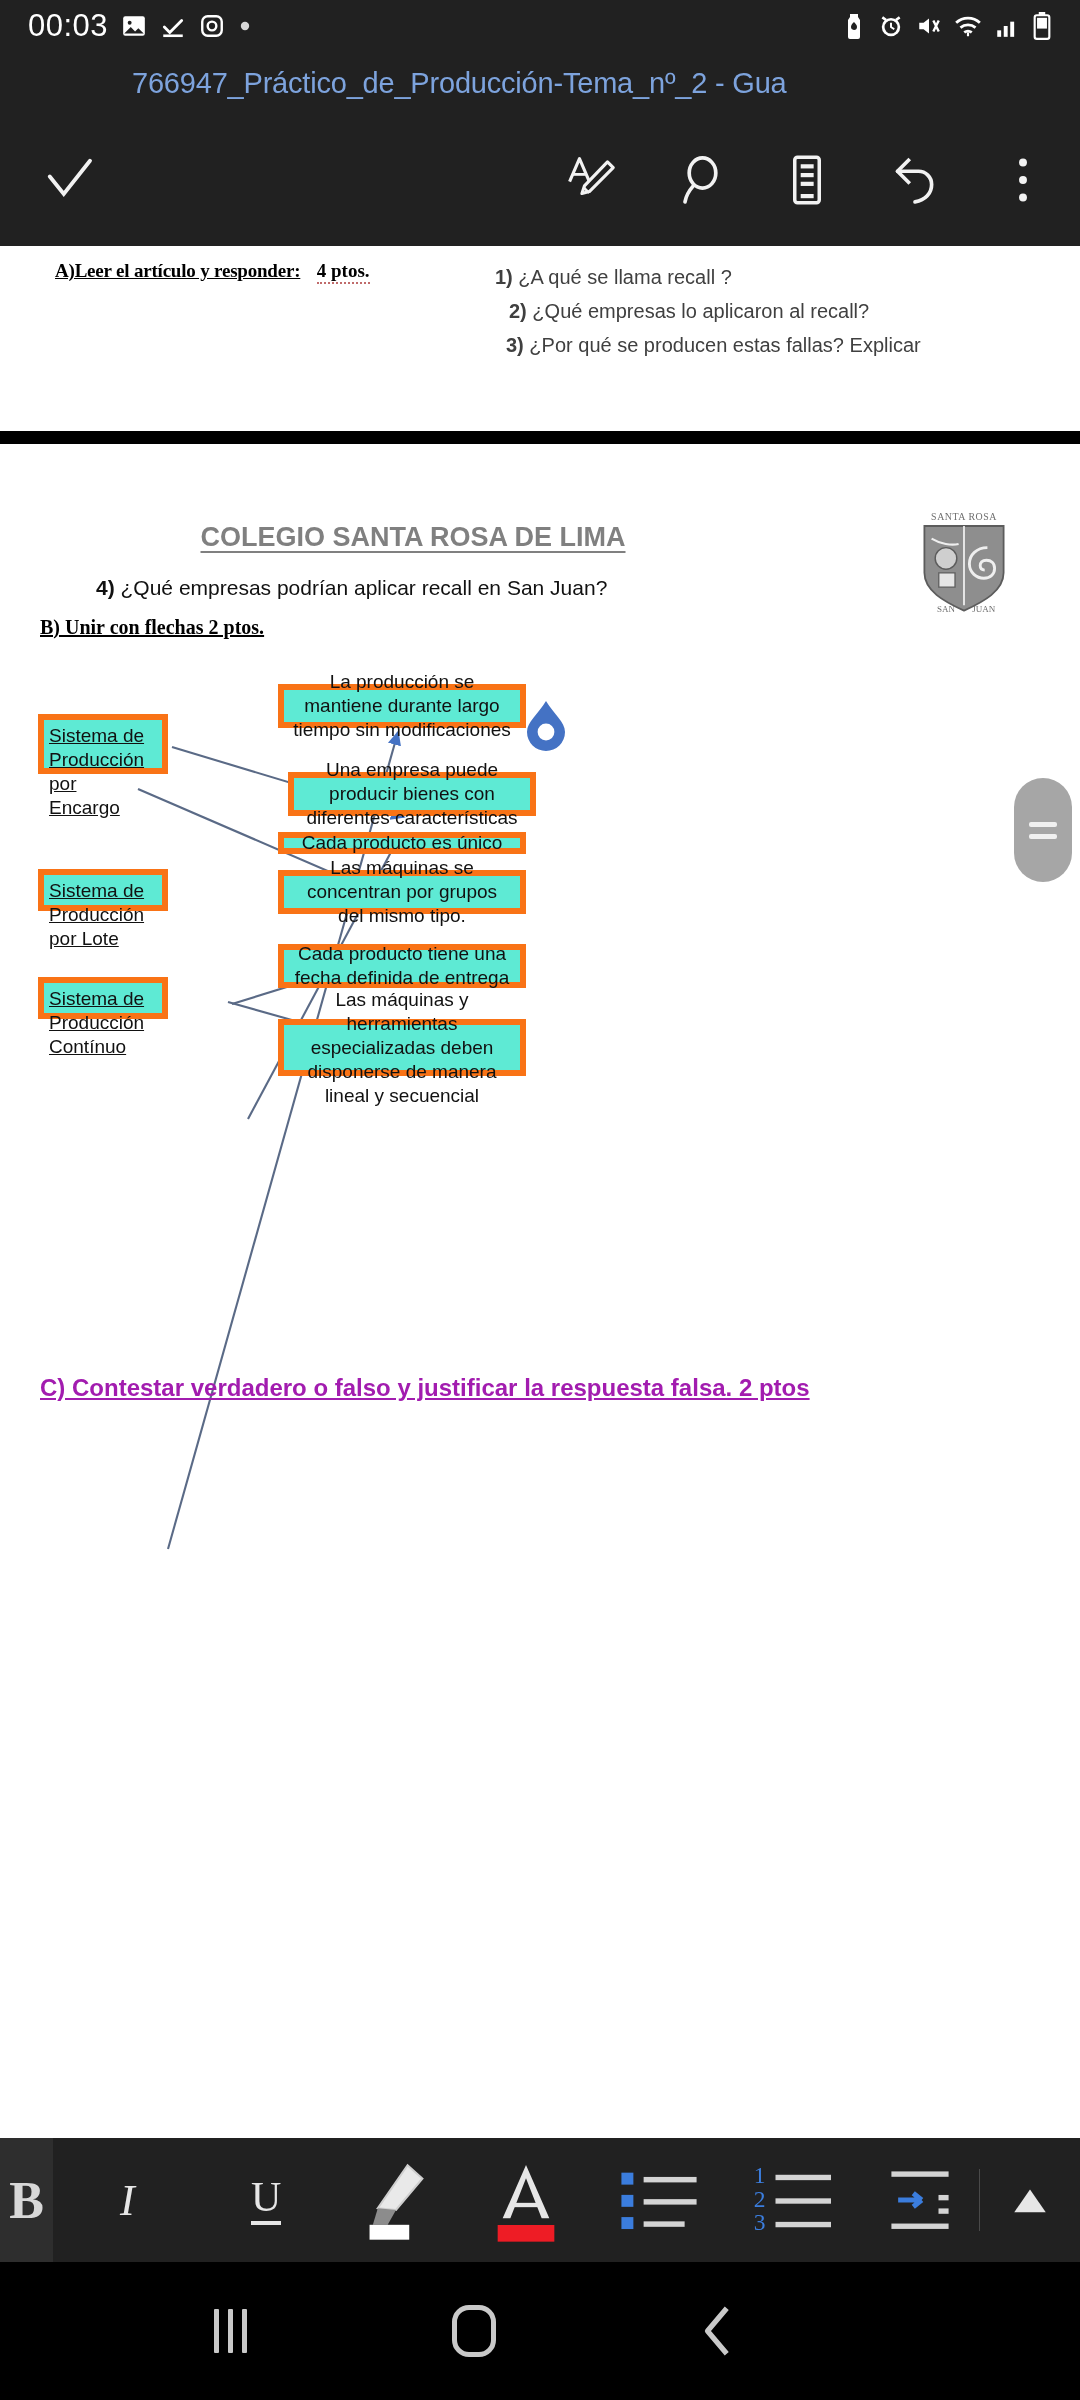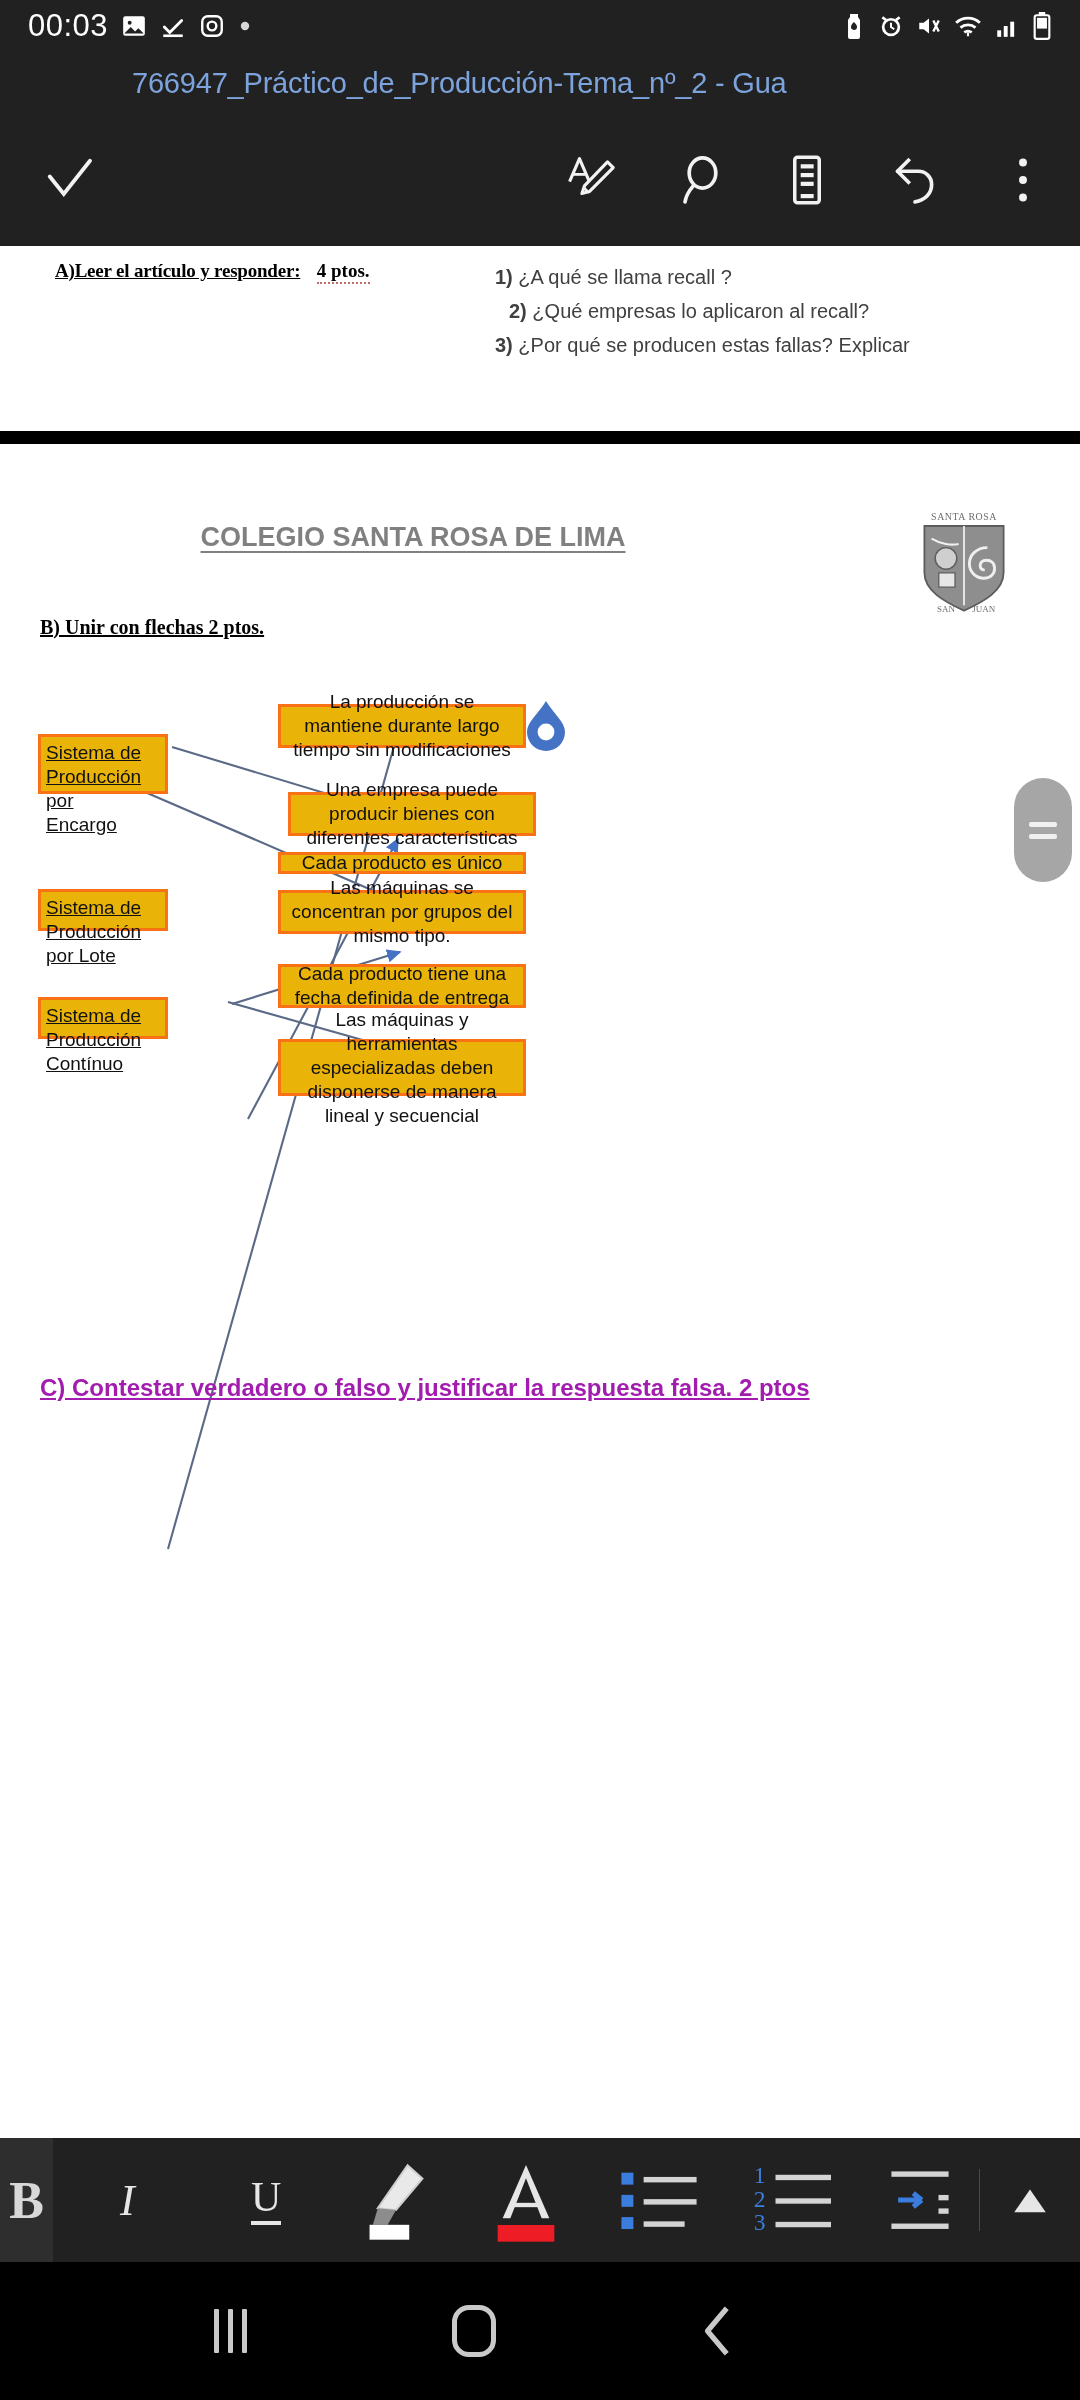--- a/index.html
+++ b/index.html
@@ -83,23 +83,23 @@
   .q4 b { font-weight: bold; }
   .sec-b { position: absolute; left: 40px; font-family: "Liberation Serif", serif;
     font-weight: bold; font-size: 20px; color: #000; text-decoration: underline;
     white-space: nowrap; }
   .sec-c { position: absolute; left: 40px; font-family: Liberation Sans, sans-serif;
     font-weight: bold; font-size: 24px; color: #a21caf; text-decoration: underline;
     white-space: nowrap; }
 
   
   .mbox {
-    position: absolute; border: 3px solid #f97316; background: #eab308;
+    position: absolute; border: 6px solid #f97316; background: #5eead4;
     font-family: "Liberation Sans", sans-serif; color: #111;
-    font-size: 19px; line-height: 24px; margin-top: 20px;
+    font-size: 19px; line-height: 24px;
   }
   .mbox.left { padding: 4px 6px 4px 5px; text-align: left; text-decoration: underline; }
   .mbox.right { display: flex; align-items: center; justify-content: center;
     text-align: center; padding: 4px 8px; }
 
   svg.arrows { position: absolute; left: 0; top: 0; width: 1080px; height: 1790px;
     pointer-events: none; }
 
   
   .drop-handle { position: absolute; width: 44px; height: 52px; }
@@ -277,21 +277,21 @@
         <span class="qa-pts">4 ptos.</span>
         <div class="qa-list">
           <div class="qa-item">
             <b>1)</b>
             <span>¿A qué se llama recall ?</span>
           </div>
           <div class="qa-item" style="margin-left:14px">
             <b>2)</b>
             <span>¿Qué empresas lo aplicaron al recall?</span>
           </div>
-          <div class="qa-item" style="margin-left:0">
+          <div class="qa-item" style="margin-left:11px">
             <b>3)</b>
             <span>¿Por qué se producen estas fallas? Explicar</span>
           </div>
         </div>
       </div>
     </div>
 
     <div class="gap" style="top:185px;height:13px"></div>
 
     <div class="page page-b">
@@ -305,20 +305,24 @@
         <path d="M16 20h88v52c0 20-22 32-44 42C38 104 16 92 16 72z" fill="#8e8e8e" stroke="#5c5c5c" stroke-width="2"></path>
         <path d="M60 20v88" stroke="#efefef" stroke-width="2"></path>
         <path d="M24 34c10 6 22 8 30 6" stroke="#efefef" stroke-width="2.4" fill="none"></path>
         <circle cx="40" cy="56" r="12" fill="#cfcfcf" stroke="#5c5c5c" stroke-width="1.6"></circle>
         <path d="M32 72h18v16H32z" fill="#e6e6e6" stroke="#5c5c5c" stroke-width="1.4"></path>
         <path d="M86 44c-12 0-20 8-20 18s8 16 16 16 12-5 12-11-4-9-9-9-7 3-7 6 2 5 5 5" stroke="#efefef" stroke-width="3.2" fill="none"></path>
         <text x="40" y="116" text-anchor="middle" font-family="Liberation Serif, serif" font-size="10" fill="#6e6e6e">SAN</text>
         <text x="82" y="116" text-anchor="middle" font-family="Liberation Serif, serif" font-size="10" fill="#6e6e6e">JUAN</text>
       </svg>
 
+      <div class="q4" style="top:132px">
+        <b>4)</b>
+        <span>¿Qué empresas podrían aplicar recall en San Juan?</span>
+      </div>
 
       <div class="sec-b" style="top:172px">B) Unir con flechas   2 ptos.</div>
 
       <svg class="arrows" viewBox="0 0 1080 1790">
         <defs>
           <marker id="ah" markerWidth="9" markerHeight="9" refX="6.2" refY="3.2" orient="auto">
             <path d="M0,0 L7,3.2 L0,6.4 z" fill="#4472c4"></path>
           </marker>
         </defs>
         <g stroke="#5a6a86" stroke-width="2.1" fill="none" marker-end="url(#ah)">

